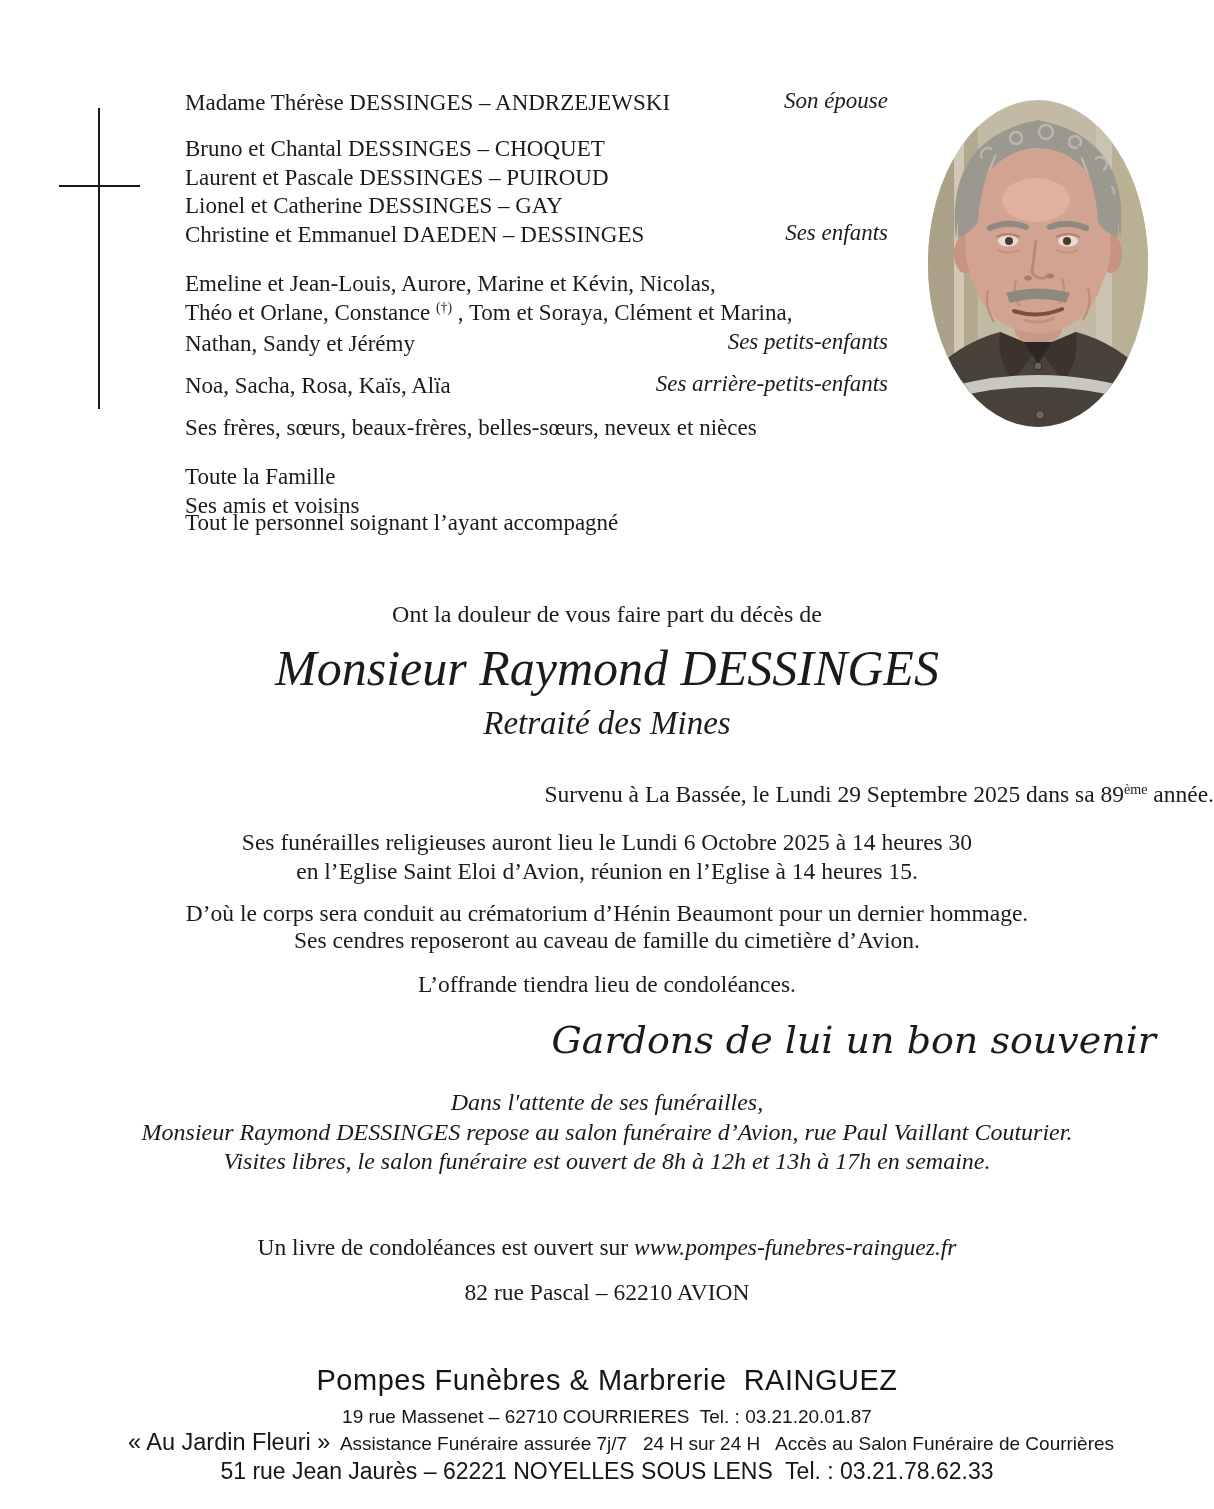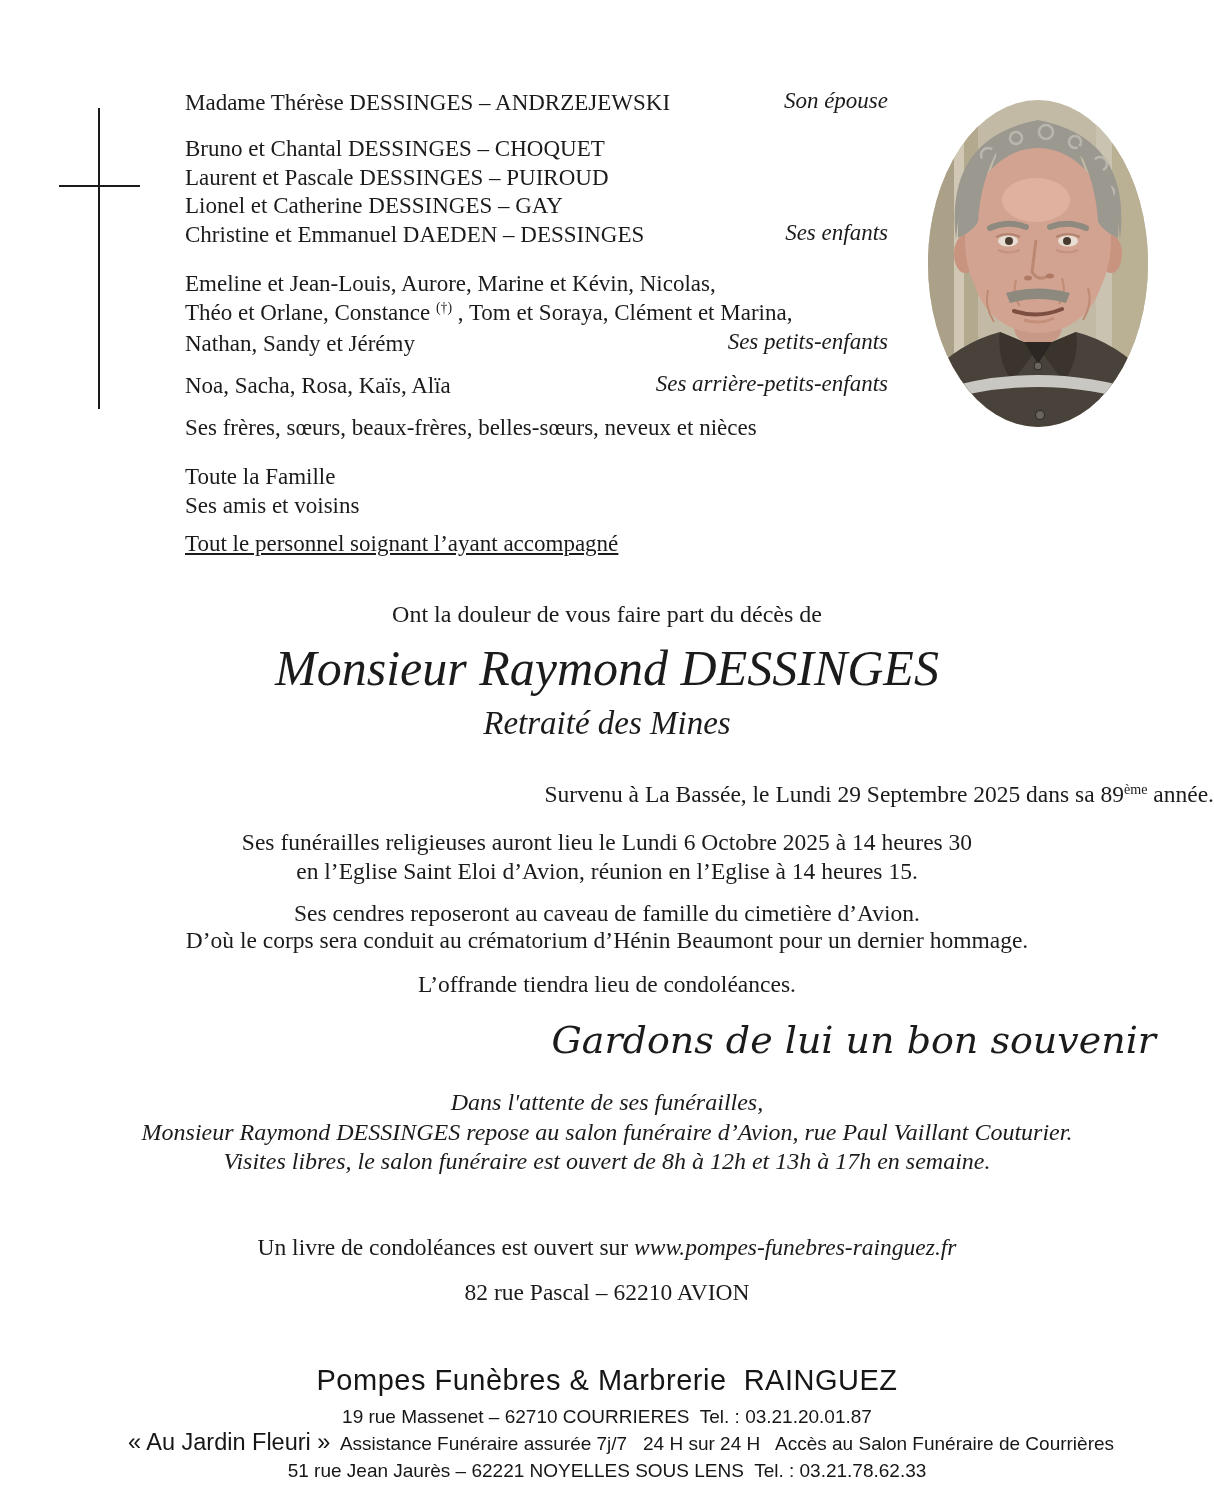--- a/index.html
+++ b/index.html
@@ -20,21 +20,21 @@
   
   .family{position:absolute;left:185px;top:0;width:703px;font-size:23px;line-height:28.5px;}
   .group{position:absolute;left:0;width:100%;}
   .relation{position:absolute;right:0;bottom:2px;font-style:italic;}
   .g-spouse{top:89px;font-family:Liberation Serif, serif;}
   .g-children{top:135px;}
   .g-grandchildren{top:270px;}
   .g-greatgrand{top:372px;}
   .g-siblings{top:414px;}
   .g-close{top:463px;}
-  .g-caregivers{top:530px;text-decoration:underline;}
+  .g-caregivers{top:509px;}
   .sup{font-size:0.6em;position:relative;top:-0.55em;}
   
   .cblock{position:absolute;left:0;width:1214px;text-align:center;font-size:23.5px;line-height:28.5px;}
   .b-intro{top:600px;font-size:24px;}
   .b-title{top:642px;font-size:50px;font-style:italic;line-height:52px;}
   .b-subtitle{top:706px;font-size:33px;font-style:italic;line-height:34px;}
   .b-survenu{top:780px;text-align:right;}
   .b-funeral{top:828px;}
   .b-cremation{top:900px;line-height:27px;}
   .b-offering{top:970px;}
@@ -43,21 +43,21 @@
   .b-visitation{top:1088px;font-style:italic;font-size:24px;line-height:29.5px;}
   .b-livre{top:1233px;}
   .b-livre .url{font-style:italic;}
   .b-pascal{top:1278px;}
   
   .footer{font-family:"Liberation Sans",sans-serif;color:#161616;}
   .f-company{top:1366px;font-size:29px;letter-spacing:0.5px;}
   .f-addr1{top:1403px;font-size:19px;}
   .f-line3{top:1428px;font-size:19px;}
   .f-line3 .brand{font-size:23.5px;margin-left:28px;}
-  .f-addr2{top:1457px;font-size:19px;}
+  .f-addr2{top:1457px;font-size:23px;}
 </style>
 </head>
 <body>
 
 <div class="page">
 
   <div class="cross-v"></div>
   <div class="cross-h"></div>
 
   <svg class="photo" viewBox="0 0 220 327">
@@ -176,22 +176,22 @@
   <div class="cblock b-subtitle">Retraité des Mines</div>
 
   <div class="cblock b-survenu"><span>Survenu à La Bassée, le Lundi 29 Septembre 2025 dans sa 89</span><span class="sup">ème</span><span class="pre"> année.</span></div>
 
   <div class="cblock b-funeral">
     <div>Ses funérailles religieuses auront lieu le Lundi 6 Octobre 2025 à 14 heures 30</div>
     <div>en l’Eglise Saint Eloi d’Avion, réunion en l’Eglise à 14 heures 15.</div>
   </div>
 
   <div class="cblock b-cremation">
+    <div>D’où le corps sera conduit au crématorium d’Hénin Beaumont pour un dernier hommage.</div>
     <div>Ses cendres reposeront au caveau de famille du cimetière d’Avion.</div>
-    <div>D’où le corps sera conduit au crématorium d’Hénin Beaumont pour un dernier hommage.</div>
   </div>
 
   <div class="cblock b-offering">L’offrande tiendra lieu de condoléances.</div>
 
   <div class="b-memory">Gardons de lui un bon souvenir</div>
 
   <div class="cblock b-visitation">
     <div>Dans l'attente de ses funérailles,</div>
     <div>Monsieur Raymond DESSINGES repose au salon funéraire d’Avion, rue Paul Vaillant Couturier.</div>
     <div>Visites libres, le salon funéraire est ouvert de 8h à 12h et 13h à 17h en semaine.</div>

